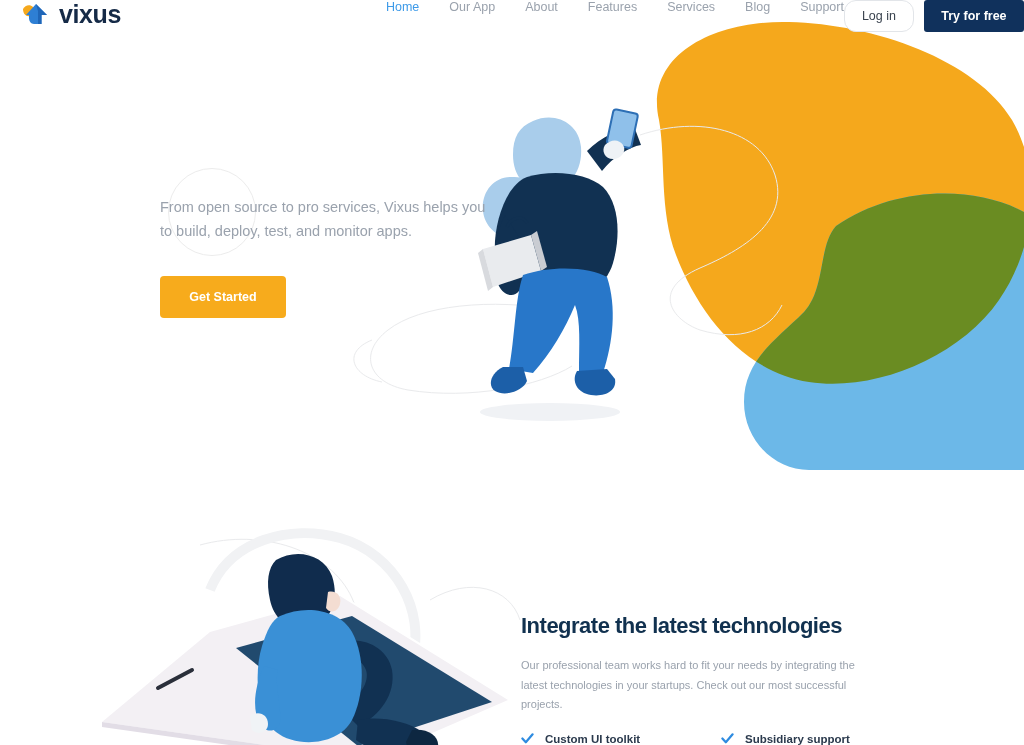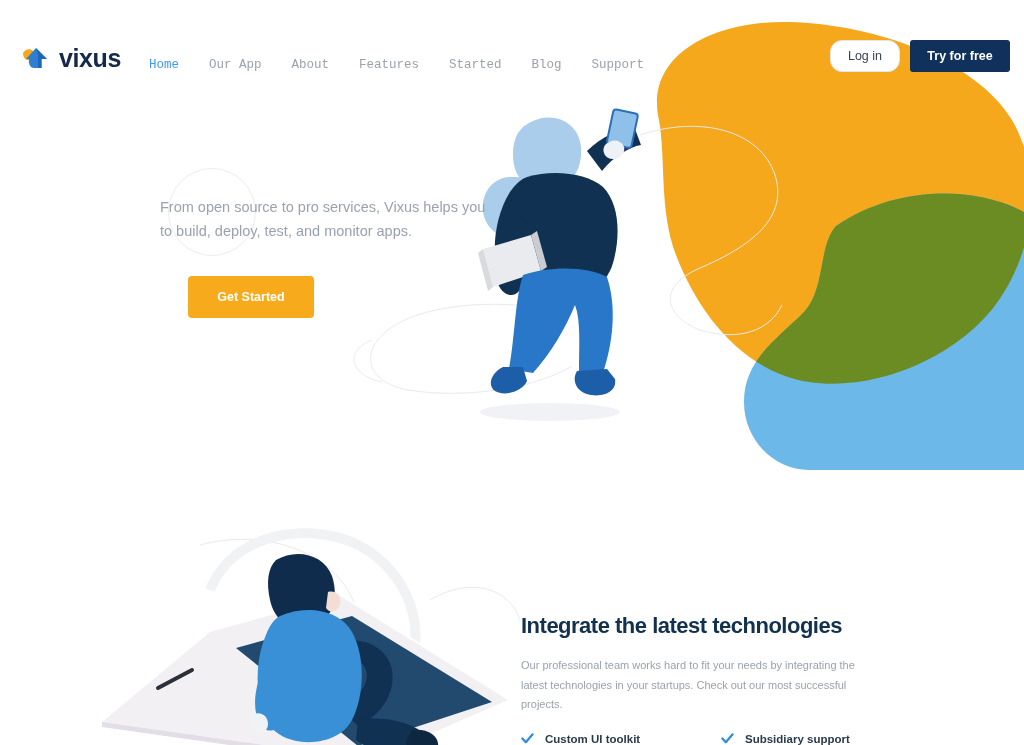--- a/index.html
+++ b/index.html
@@ -28,44 +28,43 @@
   }
   .blob-svg { display: block; width: 100%; height: 100%; }
 
   
   .header {
     position: absolute;
     top: 0; left: 0;
     width: 1024px;
     height: 72px;
     display: flex;
-    align-items: flex-end;
+    align-items: flex-start;
     padding: 0 14px 0 22px;
     z-index: 40;
-    gap: 28px;
   }
   .logo {
     display: flex;
     align-items: center;
     gap: 7px;
     flex: 0 0 auto;
   }
   .logo-mark { width: 30px; height: 28px; display: block; }
   .logo-text {
     font-size: 25px;
     font-weight: bold;
     color: #152a47;
     letter-spacing: -0.4px;
     line-height: 1;
   }
   .nav {
     display: flex;
     align-items: center;
     gap: 30px;
-    font-family: Liberation Mono, monospace;
+    margin-left: 265px;
   }
   .nav-link {
     font-size: 12.5px;
     color: #9aa2ad;
     text-decoration: none;
     white-space: nowrap;
     cursor: pointer;
   }
   .nav-link.active { color: #3d9ae8; }
 
@@ -135,21 +134,20 @@
     color: #ffffff;
     border: none;
     border-radius: 4px;
     font-size: 12.5px;
     font-weight: bold;
     font-family: "Liberation Sans", sans-serif;
     cursor: pointer;
     display: flex;
     align-items: center;
     justify-content: center;
-    margin-left: 28px;
   }
 
   
   .hero-circle {
     position: absolute;
     left: 168px; top: 168px;
     width: 88px; height: 88px;
     border: 1px solid #ececec;
     border-radius: 50%;
     z-index: 2;
@@ -284,21 +282,21 @@
         <path d="M 14 4 L 25 15 L 19.5 15 L 19.5 24 L 16 24 L 16 11 Z" fill="#1F66B8"></path>
       </svg>
       <span class="logo-text">vixus</span>
     </div>
 
     <nav class="nav">
       <a class="nav-link active" href="#">Home</a>
       <a class="nav-link" href="#">Our App</a>
       <a class="nav-link" href="#">About</a>
       <a class="nav-link" href="#">Features</a>
-      <a class="nav-link" href="#">Started</a>
+      <a class="nav-link" href="#">Services</a>
       <a class="nav-link" href="#">Blog</a>
       <a class="nav-link" href="#">Support</a>
     </nav>
 
     <div class="header-actions">
       <button class="btn-login">Log in</button>
       <button class="btn-try">Try for free</button>
     </div>
   </header>
 

